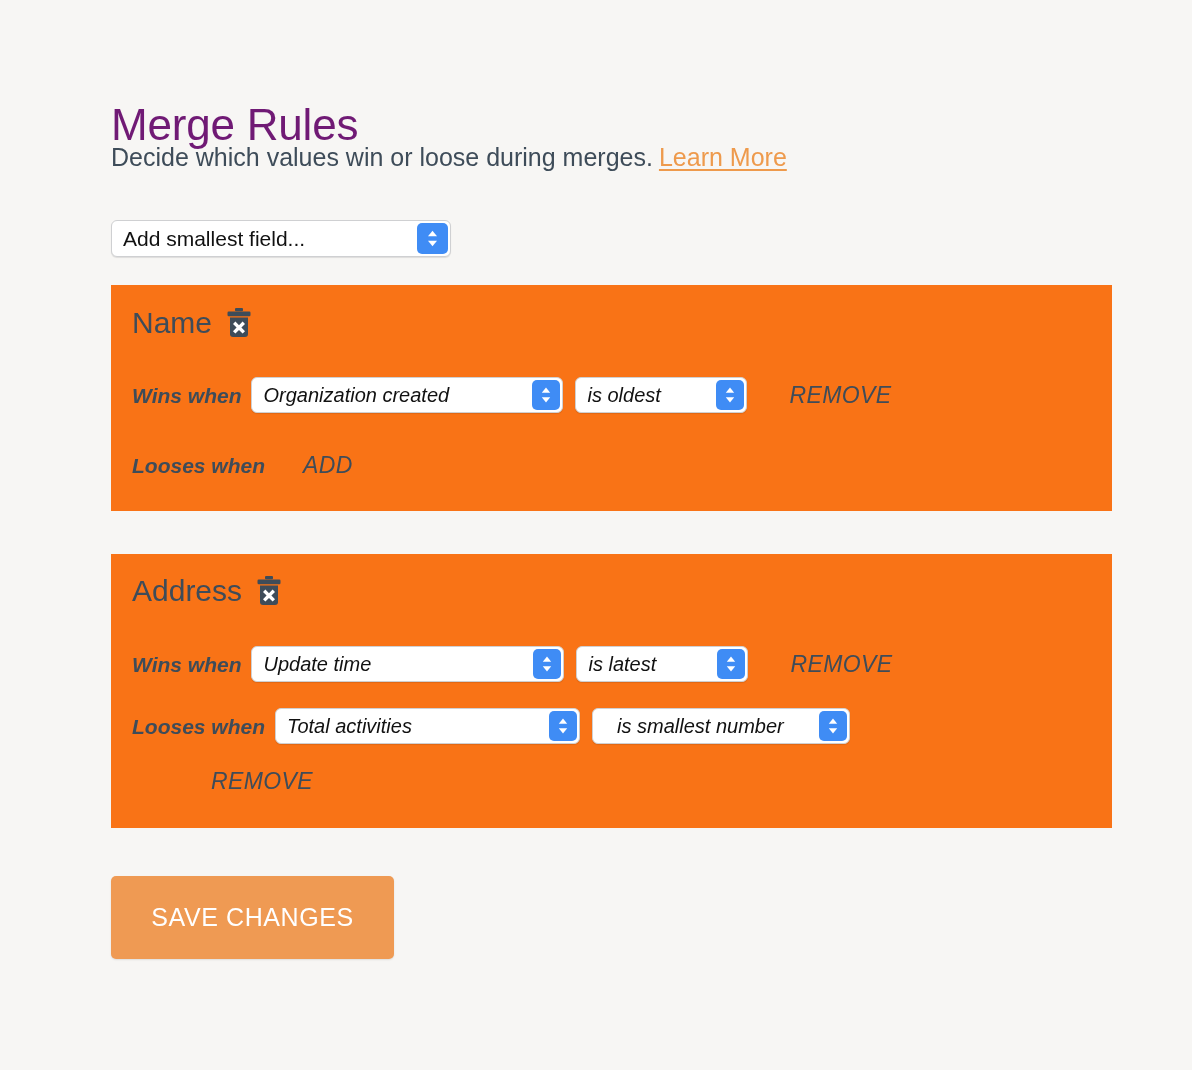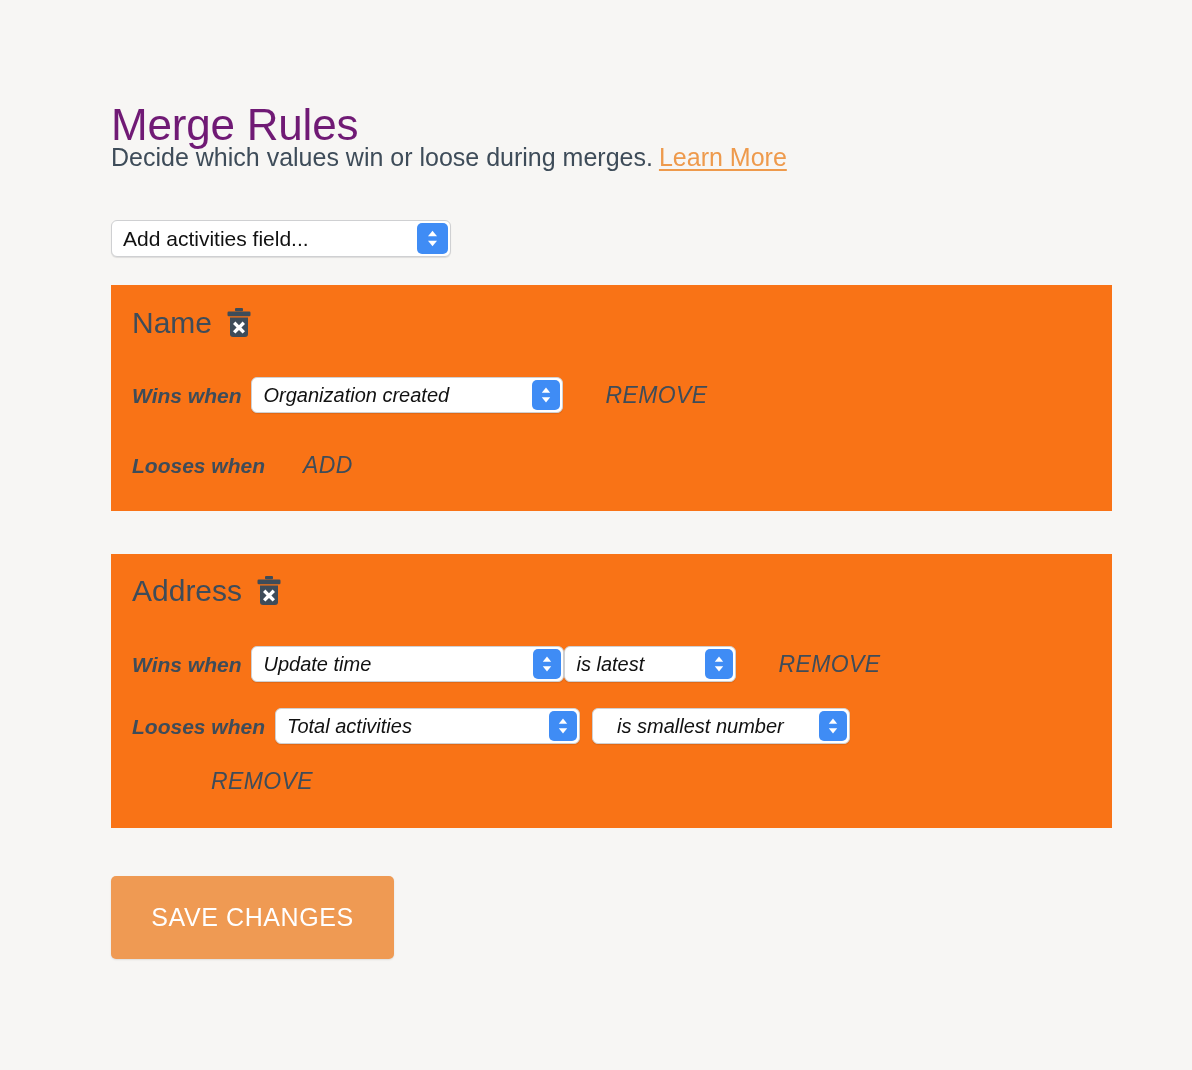--- a/index.html
+++ b/index.html
@@ -191,21 +191,21 @@
 
 <div class="page">
 
   <h1 class="page-title">Merge Rules</h1>
 
   <div class="subtitle-row">
     <span class="subtitle-text">Decide which values win or loose during merges.</span><a class="learn-more">Learn More</a>
   </div>
 
   <div class="msel field-picker">
-    <span class="msel-label">Add activities field...</span>
+    <span class="msel-label">Add smallest field...</span>
     <span class="stepper">
       <svg width="15" height="19" viewBox="0 0 15 19" aria-hidden="true">
         <path d="M7.5 1.8 L12 7.2 L3 7.2 Z" fill="#ffffff"></path>
         <path d="M7.5 17.2 L3 11.8 L12 11.8 Z" fill="#ffffff"></path>
       </svg>
     </span>
   </div>
 
   <div class="card" id="card-0">
       <div class="card-head">
@@ -216,20 +216,29 @@
             <rect x="1.5" y="3.6" width="23" height="4.6" rx="1.2" fill="#3e4c59"></rect>
             <path d="M4 9.6 h18 v16.4 a3 3 0 0 1 -3 3 h-12 a3 3 0 0 1 -3 -3 z" fill="#3e4c59"></path>
             <path d="M9.4 13.6 L13 17.2 L16.6 13.6 L19 16 L15.4 19.6 L19 23.2 L16.6 25.6 L13 22 L9.4 25.6 L7 23.2 L10.6 19.6 L7 16 Z" fill="#ffffff"></path>
           </svg>
         </span>
       </div>
       <div class="rule-row" style="top: 92px; left: 21px;">
         <span class="rule-label" style="margin-right: 10px;">Wins when</span>
         <span class="msel" style="width: 312px; margin-right: 12px;">
           <span class="msel-label">Organization created</span>
+          <span class="stepper">
+            <svg width="14" height="18" viewBox="0 0 14 18" aria-hidden="true">
+              <path d="M7 1.6 L11.2 6.8 L2.8 6.8 Z" fill="#ffffff"></path>
+              <path d="M7 16.4 L2.8 11.2 L11.2 11.2 Z" fill="#ffffff"></path>
+            </svg>
+          </span>
+        </span>
+        <span class="msel" style="width: 172px; margin-right: 12px;">
+          <span class="msel-label">is oldest</span>
           <span class="stepper">
             <svg width="14" height="18" viewBox="0 0 14 18" aria-hidden="true">
               <path d="M7 1.6 L11.2 6.8 L2.8 6.8 Z" fill="#ffffff"></path>
               <path d="M7 16.4 L2.8 11.2 L11.2 11.2 Z" fill="#ffffff"></path>
             </svg>
           </span>
         </span>
         <span class="action-link" style="margin-left: 30px;">REMOVE</span>
       </div>
       <div class="rule-row" style="top: 169px; left: 21px;">
@@ -244,21 +253,21 @@
           <svg width="26" height="30" viewBox="0 0 26 30">
             <rect x="9" y="0" width="8" height="3.2" rx="1" fill="#3e4c59"></rect>
             <rect x="1.5" y="3.6" width="23" height="4.6" rx="1.2" fill="#3e4c59"></rect>
             <path d="M4 9.6 h18 v16.4 a3 3 0 0 1 -3 3 h-12 a3 3 0 0 1 -3 -3 z" fill="#3e4c59"></path>
             <path d="M9.4 13.6 L13 17.2 L16.6 13.6 L19 16 L15.4 19.6 L19 23.2 L16.6 25.6 L13 22 L9.4 25.6 L7 23.2 L10.6 19.6 L7 16 Z" fill="#ffffff"></path>
           </svg>
         </span>
       </div>
       <div class="rule-row" style="top: 92px; left: 21px;">
         <span class="rule-label" style="margin-right: 10px;">Wins when</span>
-        <span class="msel" style="width: 313px; ">
+        <span class="msel" style="width: 313px; margin-right: 12px;">
           <span class="msel-label">Update time</span>
           <span class="stepper">
             <svg width="14" height="18" viewBox="0 0 14 18" aria-hidden="true">
               <path d="M7 1.6 L11.2 6.8 L2.8 6.8 Z" fill="#ffffff"></path>
               <path d="M7 16.4 L2.8 11.2 L11.2 11.2 Z" fill="#ffffff"></path>
             </svg>
           </span>
         </span>
         <span class="msel" style="width: 172px; margin-right: 12px;">
           <span class="msel-label">is latest</span>

